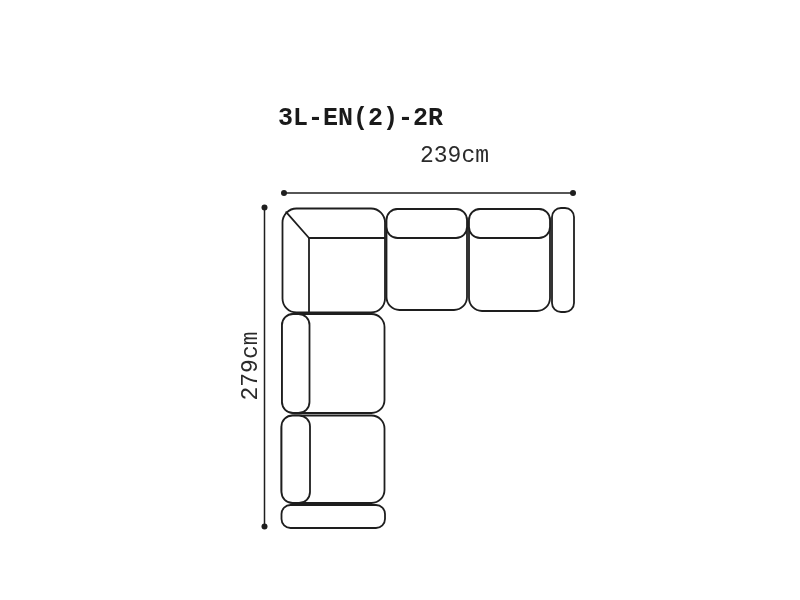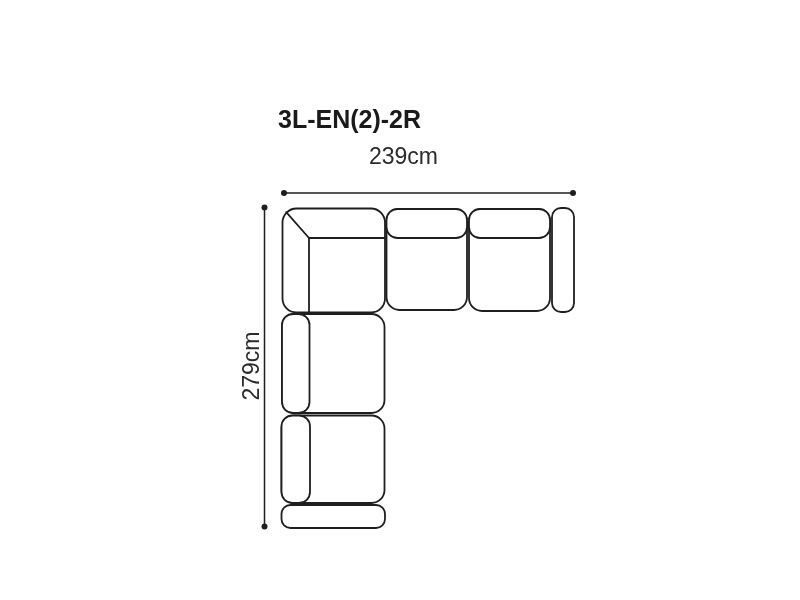--- a/index.html
+++ b/index.html
@@ -6,21 +6,21 @@
     margin: 0;
     padding: 0;
     background: #ffffff;
   }
   .canvas {
     position: relative;
     width: 800px;
     height: 600px;
     background: #ffffff;
     overflow: hidden;
-    font-family: Liberation Sans, sans-serif;
+    font-family: Liberation Mono, monospace;
   }
   .diagram-svg {
     position: absolute;
     left: 0;
     top: 0;
   }
   .title {
     position: absolute;
     left: 278px;
     top: 107px;
@@ -36,21 +36,21 @@
     font-size: 23px;
     font-weight: 400;
     color: #2b2b2b;
     line-height: 24px;
     white-space: nowrap;
   }
   .dim-label.width {
     left: 369px;
     top: 144px;
     width: 120px;
-    text-align: left;
+    text-align: right;
   }
   .dim-label.depth {
     left: 191px;
     top: 354px;
     width: 120px;
     height: 24px;
     text-align: center;
     transform: rotate(-90deg);
     transform-origin: 50% 50%;
   }

